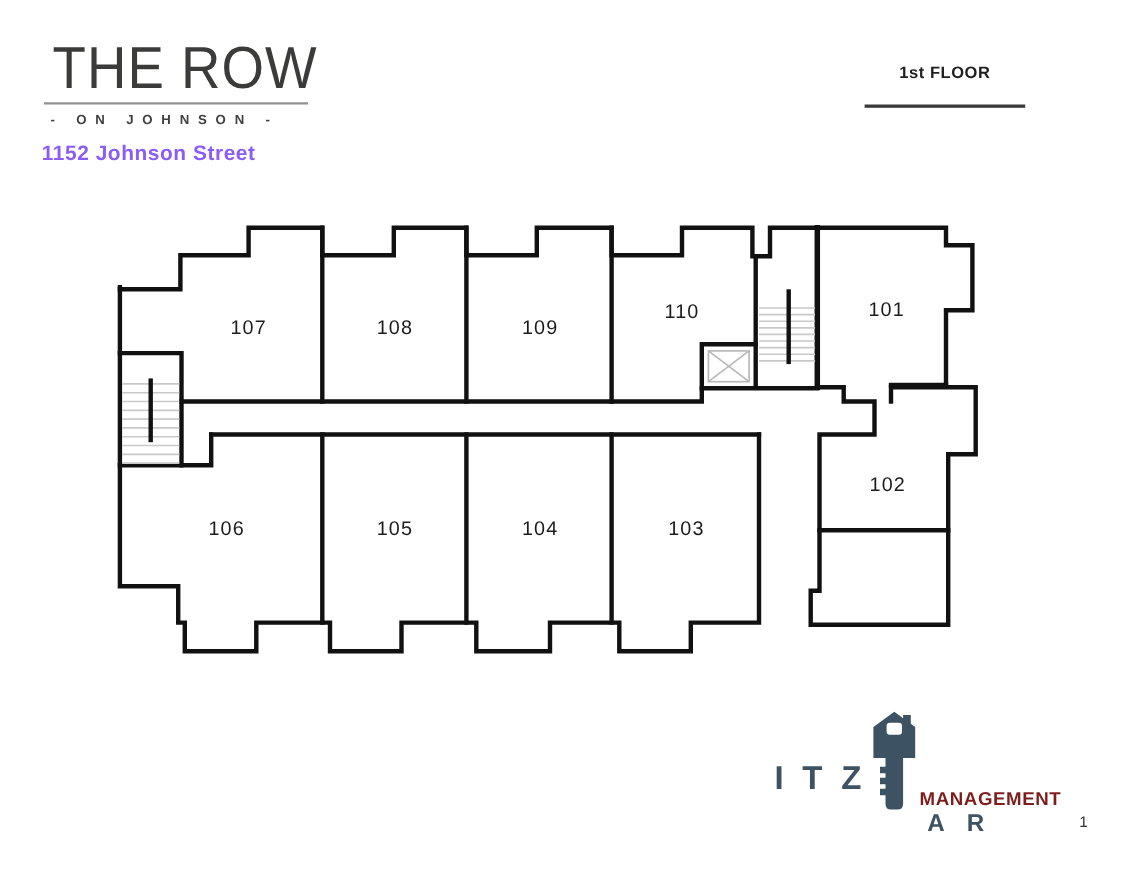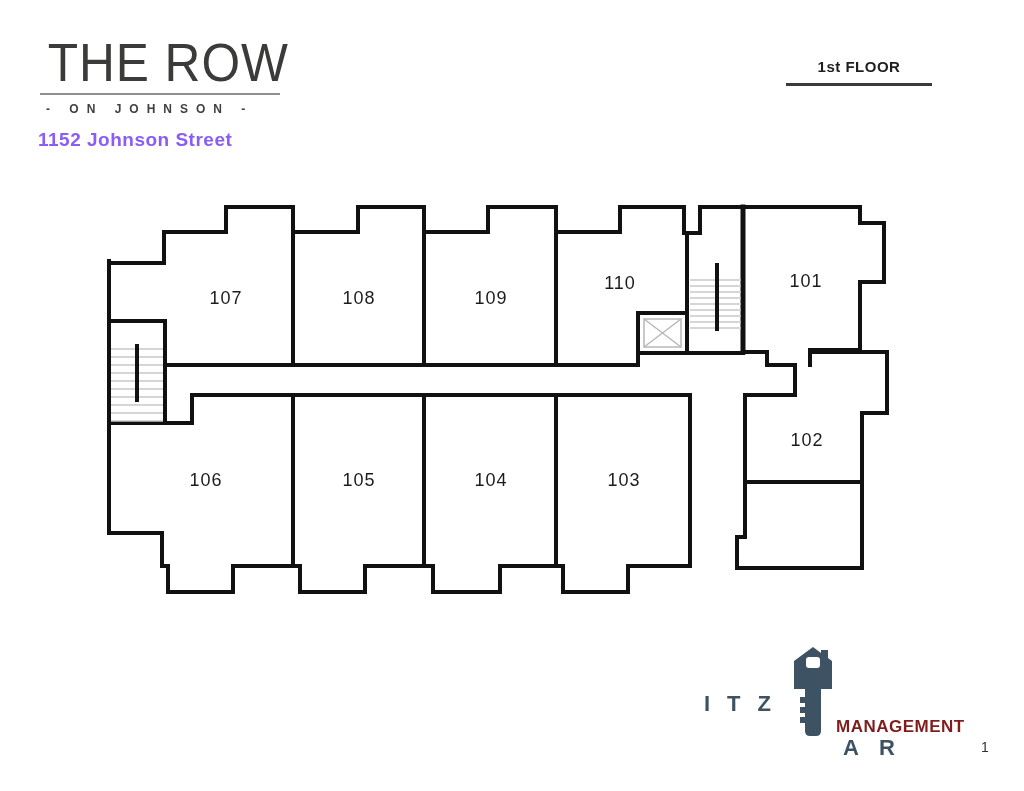--- a/index.html
+++ b/index.html
@@ -13,30 +13,30 @@
                white-space:nowrap;}
   .brand-rule{height:2px;background:#8f8f8f;margin:3px 2px 0 2px;}
   .brand-sub{margin-top:7px;font-size:12px;font-weight:700;color:#404040;
              letter-spacing:8px;padding-left:8px;white-space:nowrap;}
   .brand-address{margin-top:13px;font-size:19px;font-weight:700;
                  letter-spacing:.5px;white-space:nowrap;}
 
   
   .floor-label{position:absolute;left:786px;top:58px;width:146px;text-align:center;
                font-size:15px;font-weight:700;color:#1f1f1f;letter-spacing:.5px;
-               padding-bottom:8px;border-bottom:3px solid #3a3a3a;}
+               padding-bottom:20px;border-bottom:3px solid #3a3a3a;}
 
   
   .plan{position:absolute;left:0;top:0;width:1024px;height:791px;}
   .plan text{font-family:"Liberation Sans",sans-serif;font-size:18px;fill:#1c1c1c;
              letter-spacing:1px;}
 
   
   .mlogo{position:absolute;left:690px;top:644px;width:280px;height:100px;}
-  .mlogo .itz{position:absolute;left:14px;top:47px;font-size:22px;font-weight:700;
+  .mlogo .itz{position:absolute;left:14px;top:47px;font-size:30px;font-weight:700;
               letter-spacing:17px;white-space:nowrap;}
   .mlogo .ar{position:absolute;left:153px;top:47px;font-size:22px;font-weight:700;
              letter-spacing:20px;white-space:nowrap;margin-top:44px;}
   .mlogo .mgmt{position:absolute;left:146px;top:73px;font-size:17px;font-weight:700;
                letter-spacing:.5px;white-space:nowrap;}
   .mlogo svg{position:absolute;left:100px;top:1px;}
 
   .page-num{position:absolute;left:970px;top:739px;width:30px;text-align:center;
             font-size:14px;color:#333;}
 </style>

